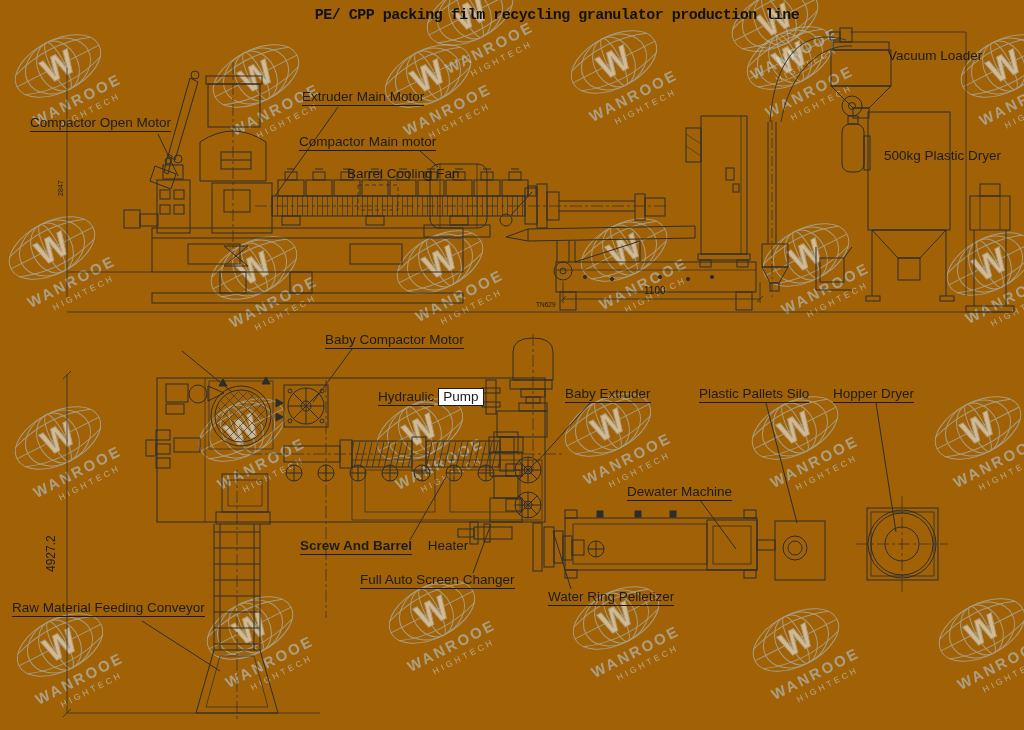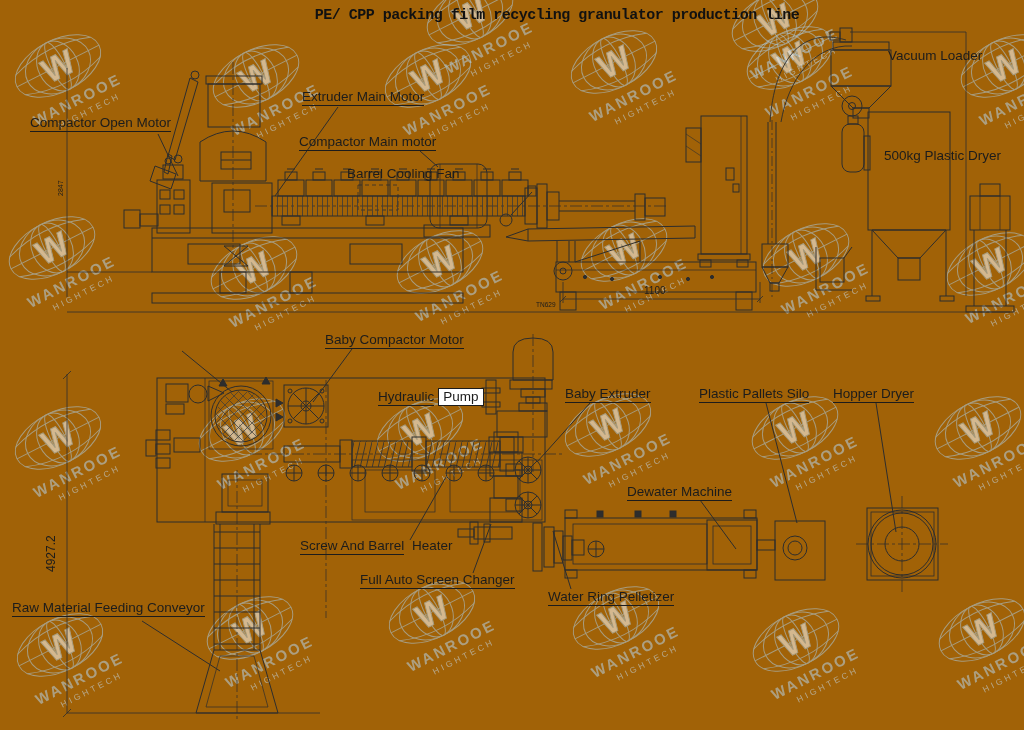--- a/index.html
+++ b/index.html
@@ -11,21 +11,21 @@
   .lbl{position:absolute;font-size:13.5px;color:#1c1c1c;white-space:nowrap;line-height:15px;}
   .lbl.u{border-bottom:1.2px solid #1c1c1c;padding-bottom:1px;}
   .dim{position:absolute;color:#1c1c1c;white-space:nowrap;}
   #dim-height{left:44px;top:572px;transform:rotate(-90deg);transform-origin:0 0;font-size:12px;}
   #dim-2847{left:57px;top:196px;transform:rotate(-90deg);transform-origin:0 0;font-size:7px;}
   #dim-2300{left:644px;top:285px;font-size:10px;}
   #dim-note{left:536px;top:301px;font-size:6.5px;}
   #lbl-hydraulic-pump{display:flex;align-items:center;gap:4px;}
   #lbl-hydraulic-pump .hy{border-bottom:1.2px solid #1c1c1c;padding-bottom:1px;}
   #lbl-hydraulic-pump .pump{border:1.2px solid #1c1c1c;padding:0 4px 1px 4px;background:#fff;}
-  .seg2{margin-left:4px;}
+  .seg2{margin-left:12px;}
   svg{position:absolute;left:0;top:0;}
 </style>
 </head>
 <body>
 
 <div id="canvas">
 
 <svg width="1024" height="730" viewBox="0 0 1024 730">
   <defs>
     <pattern id="xh" patternUnits="userSpaceOnUse" width="9" height="9">
@@ -469,21 +469,21 @@
   <div class="lbl u" style="left:325px;top:332px;">Baby Compactor Motor</div>
   <div class="lbl" style="left:378px;top:388px;" id="lbl-hydraulic-pump">
     <span class="hy">Hydraulic</span>
     <span class="pump">Pump</span>
   </div>
   <div class="lbl u" style="left:565px;top:386px;">Baby Extruder</div>
   <div class="lbl u" style="left:687px;top:386px;margin-left:12px;">Plastic Pallets Silo</div>
   <div class="lbl u" style="left:833px;top:386px;">Hopper Dryer</div>
   <div class="lbl u" style="left:627px;top:484px;">Dewater Machine</div>
   <div class="lbl" style="left:300px;top:538px;">
-    <span class="u lbl" style="position:static;">Screw And Barrel</span>
+    <span class="u lbl" style="position:static;font-weight:bold;">Screw And Barrel</span>
     <span class="seg2">Heater</span>
   </div>
   <div class="lbl u" style="left:360px;top:572px;">Full Auto Screen Changer</div>
   <div class="lbl u" style="left:548px;top:589px;">Water Ring Pelletizer</div>
   <div class="lbl u" style="left:12px;top:600px;">Raw Material Feeding Conveyor</div>
 
   <div class="dim" id="dim-height">4927.2</div>
   <div class="dim" id="dim-2847">2847</div>
   <div class="dim" id="dim-2300">1100</div>
   <div class="dim" id="dim-note">TN629</div>

